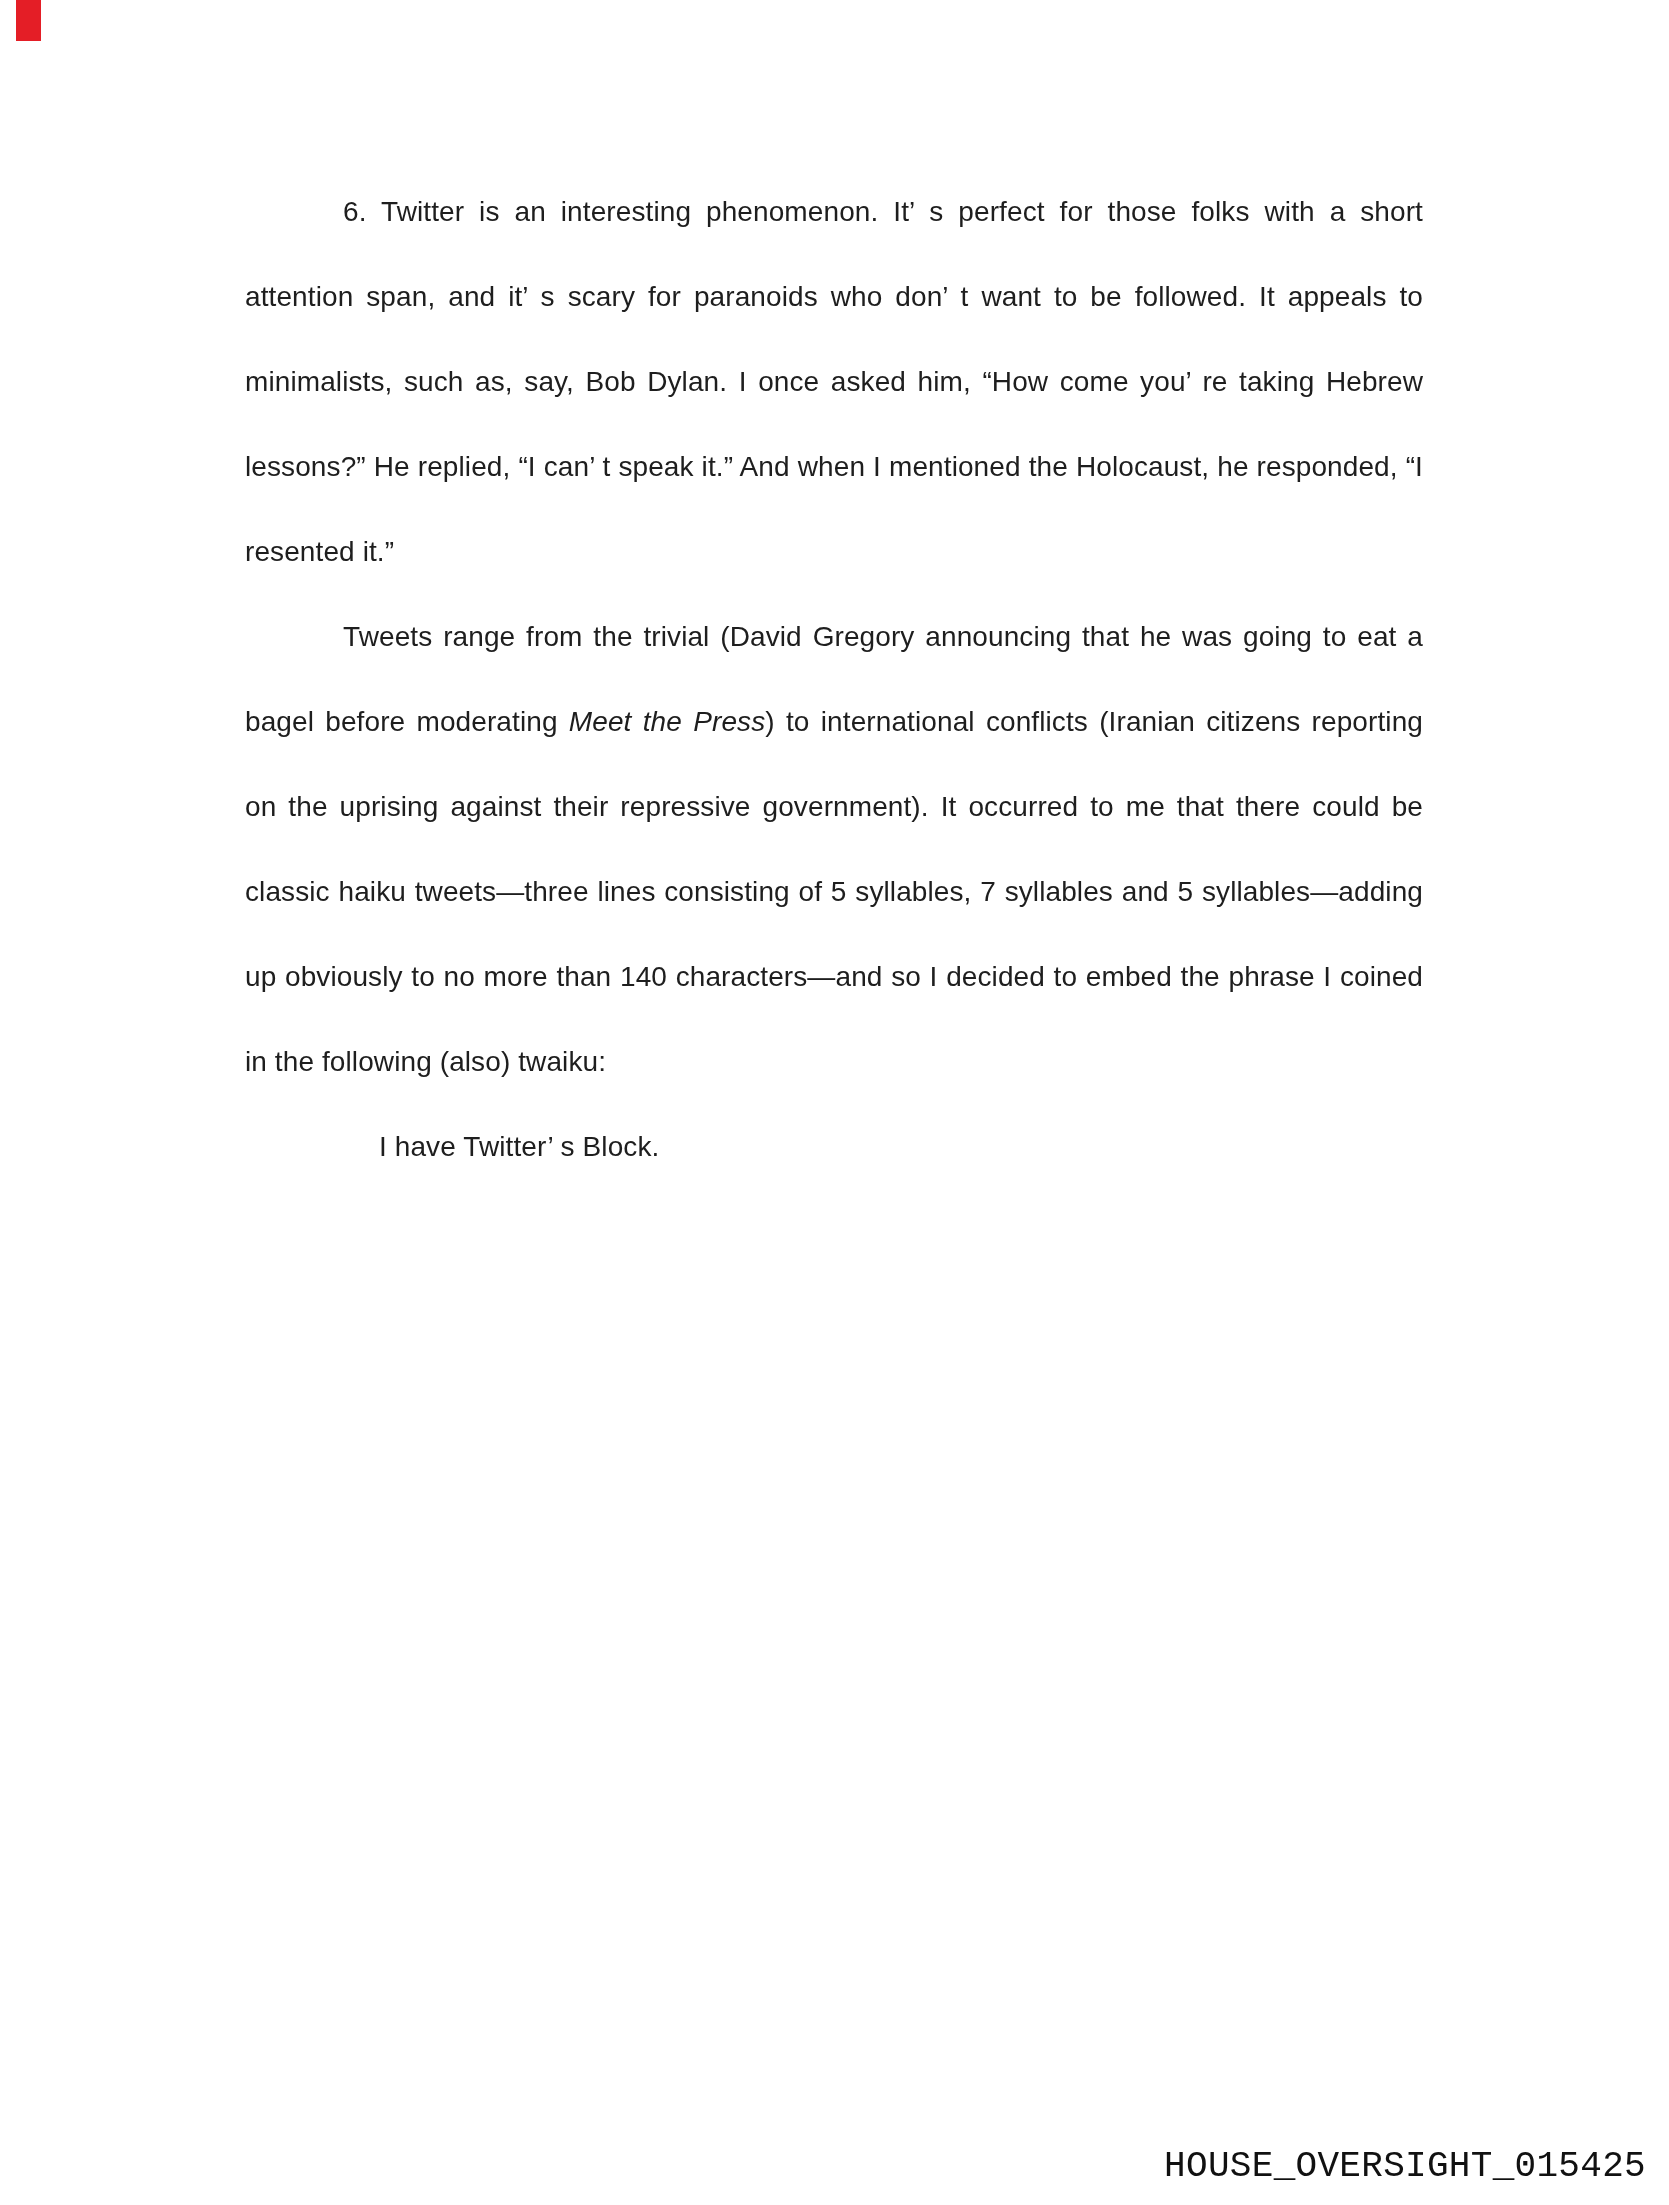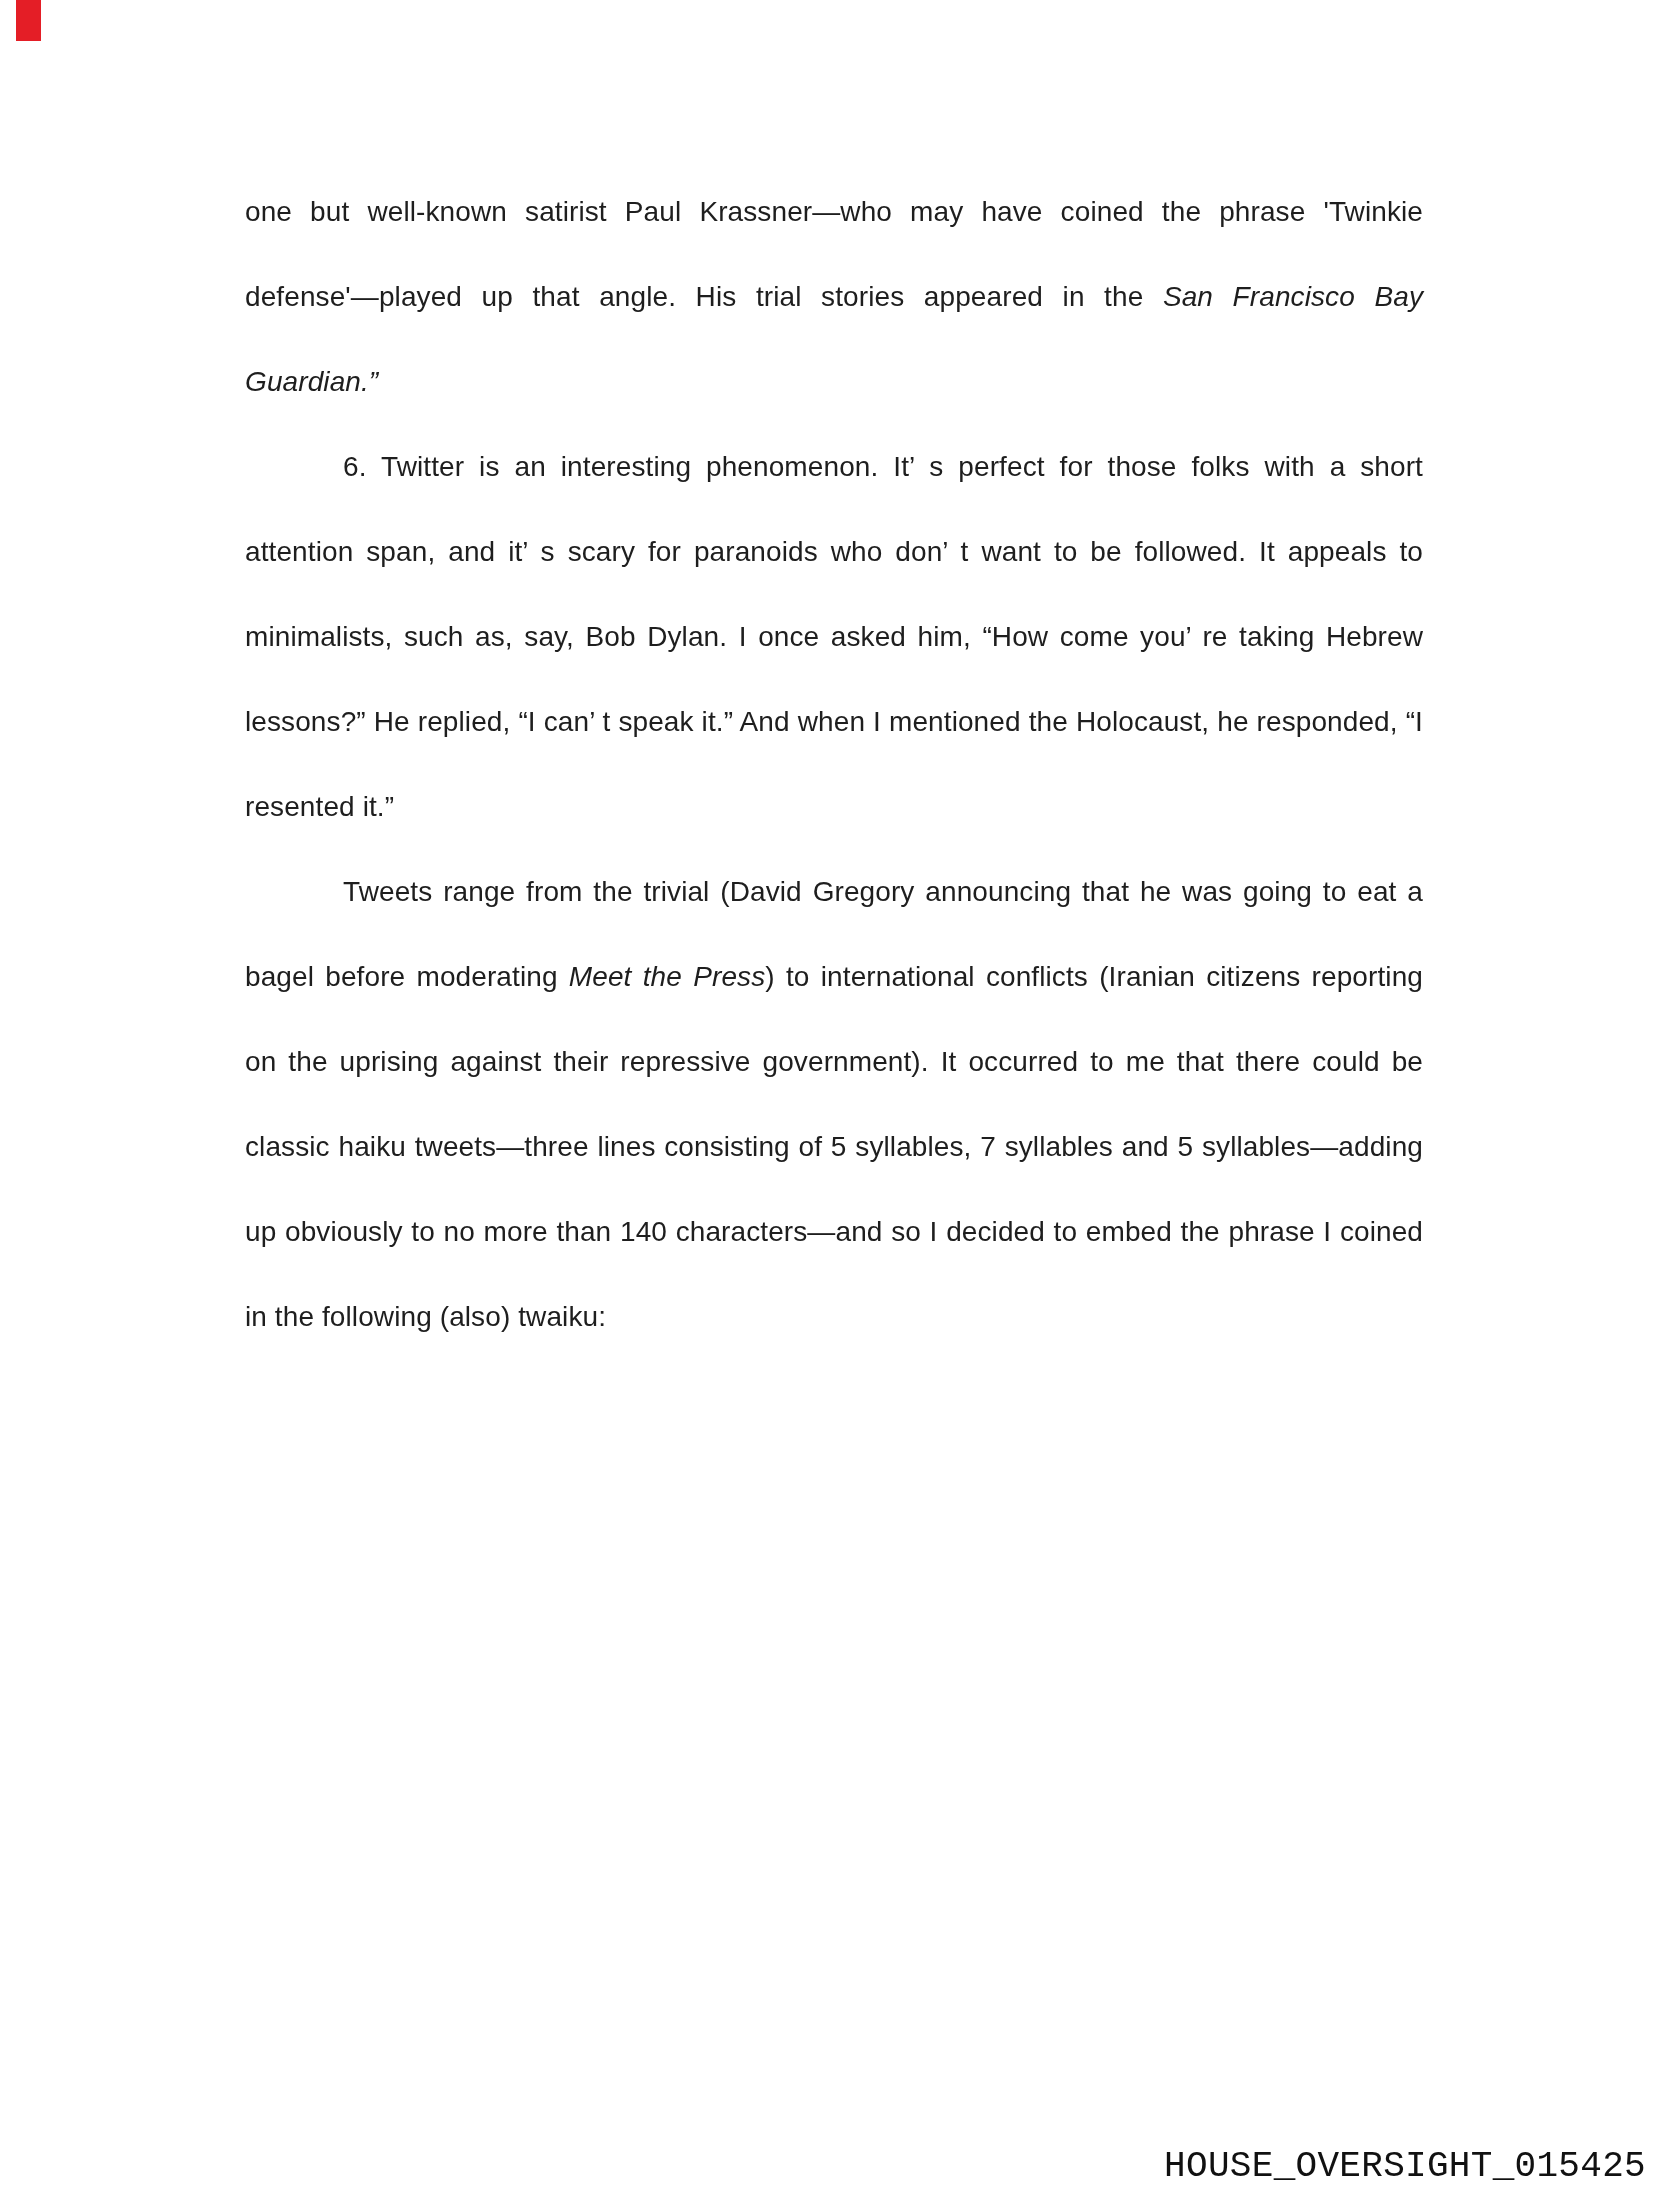--- a/index.html
+++ b/index.html
@@ -61,25 +61,25 @@
 </style>
 </head>
 <body>
 
 <div class="page">
 
   <div class="red-mark" style="background: rgb(228, 30, 38);"></div>
 
   <div class="content">
 
-    <p class="para"><span>one but well-known satirist Paul Krassner—who may have coined the phrase  'Twinkie defense'—played up that angle. His trial stories appeared in the </span><span class="italic-seg">San Francisco Bay Guardian.”</span><span></span></p>
 
     <p class="para indent"><span>6. Twitter is an interesting phenomenon. It’ s perfect for those folks with a short attention span, and it’ s scary for paranoids who don’ t want to be followed. It appeals to minimalists, such as, say, Bob Dylan. I once asked him,  “How come you’ re taking Hebrew lessons?”  He replied,  “I can’ t speak it.”  And when I mentioned the Holocaust, he responded,  “I resented it.”</span></p>
 
     <p class="para indent"><span>Tweets range from the trivial (David Gregory announcing that he was going to eat a bagel before moderating </span><span class="italic-seg">Meet the Press</span><span>) to international conflicts (Iranian citizens reporting on the uprising against their repressive government). It occurred to me that there could be classic haiku tweets—three lines consisting of 5 syllables, 7 syllables and 5 syllables—adding up obviously to no more than 140 characters—and so I decided to embed the phrase I coined in the following (also) twaiku:</span></p>
 
+    <p class="haiku-line">I have Twitter’ s Block.</p>
 
   </div>
 
   <div class="footer">HOUSE_OVERSIGHT_015425</div>
 
 </div>
 
 
 </body></html>

